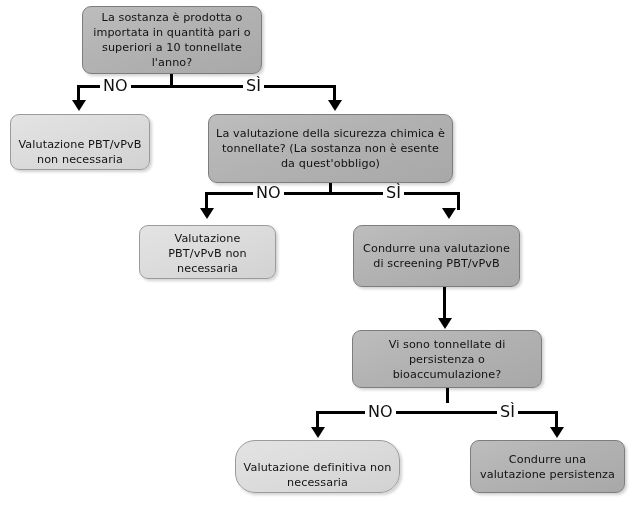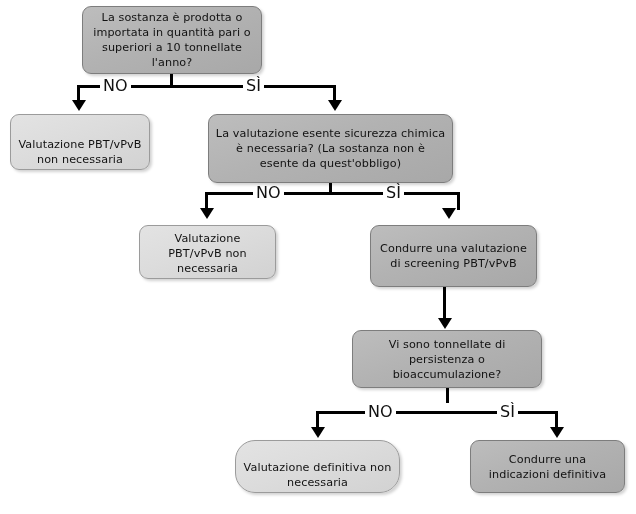--- a/index.html
+++ b/index.html
@@ -95,39 +95,39 @@
   <div class="arrow" style="left:71.5px; top:100px;"></div>
 
   <div class="vline" style="left:333px; top:85px; height:17px;"></div>
   <div class="arrow" style="left:327.5px; top:100px;"></div>
 
   <div class="node light" style="left:10px; top:114px; width:140px; height:56px;">
     <span class="txt">Valutazione PBT/vPvB non necessaria</span>
   </div>
 
   <div class="node dark" style="left:208px; top:114px; width:245px; height:69px;">
-    <span class="txt">La valutazione esente sicurezza chimica è necessaria? (La sostanza non è esente da quest'obbligo)</span>
+    <span class="txt">La valutazione della sicurezza chimica è tonnellate? (La sostanza non è esente da quest'obbligo)</span>
   </div>
 
   <div class="vline" style="left:329px; top:183px; height:11px;"></div>
   <div class="hline" style="left:205px; top:192px; width:255px;"></div>
   <div class="elabel" style="left:253px; top:187px;">NO</div>
   <div class="elabel" style="left:383px; top:187px;">SÌ</div>
 
   <div class="vline" style="left:205px; top:192px; height:18px;"></div>
   <div class="arrow" style="left:199.5px; top:208px;"></div>
 
   <div class="vline" style="left:457px; top:192px; height:18px;"></div>
   <div class="arrow" style="left:441.5px; top:208px;"></div>
 
   <div class="node light" style="left:139px; top:225px; width:137px; height:54px;">
     <span class="txt">Valutazione PBT/vPvB non necessaria</span>
   </div>
 
-  <div class="node dark" style="left:353px; top:225px; width:167px; height:62px;margin-left:17px;">
+  <div class="node dark" style="left:353px; top:225px; width:167px; height:62px;">
     <span class="txt">Condurre una valutazione di screening PBT/vPvB</span>
   </div>
 
   <div class="vline" style="left:443px; top:287px; height:34px;"></div>
   <div class="arrow" style="left:437.5px; top:318px;"></div>
 
   <div class="node dark" style="left:352px; top:330px; width:190px; height:58px;">
     <span class="txt">Vi sono tonnellate di persistenza o bioaccumulazione?</span>
   </div>
 
@@ -140,16 +140,16 @@
   <div class="arrow" style="left:310.5px; top:427px;"></div>
 
   <div class="vline" style="left:555px; top:411px; height:18px;"></div>
   <div class="arrow" style="left:549.5px; top:427px;"></div>
 
   <div class="node light" style="left:235px; top:440px; width:165px; height:53px;border-radius:20px;">
     <span class="txt">Valutazione definitiva non necessaria</span>
   </div>
 
   <div class="node dark" style="left:470px; top:440px; width:155px; height:53px;">
-    <span class="txt">Condurre una indicazioni definitiva</span>
+    <span class="txt">Condurre una valutazione persistenza</span>
   </div>
 
 </div>
 
 </body></html>

